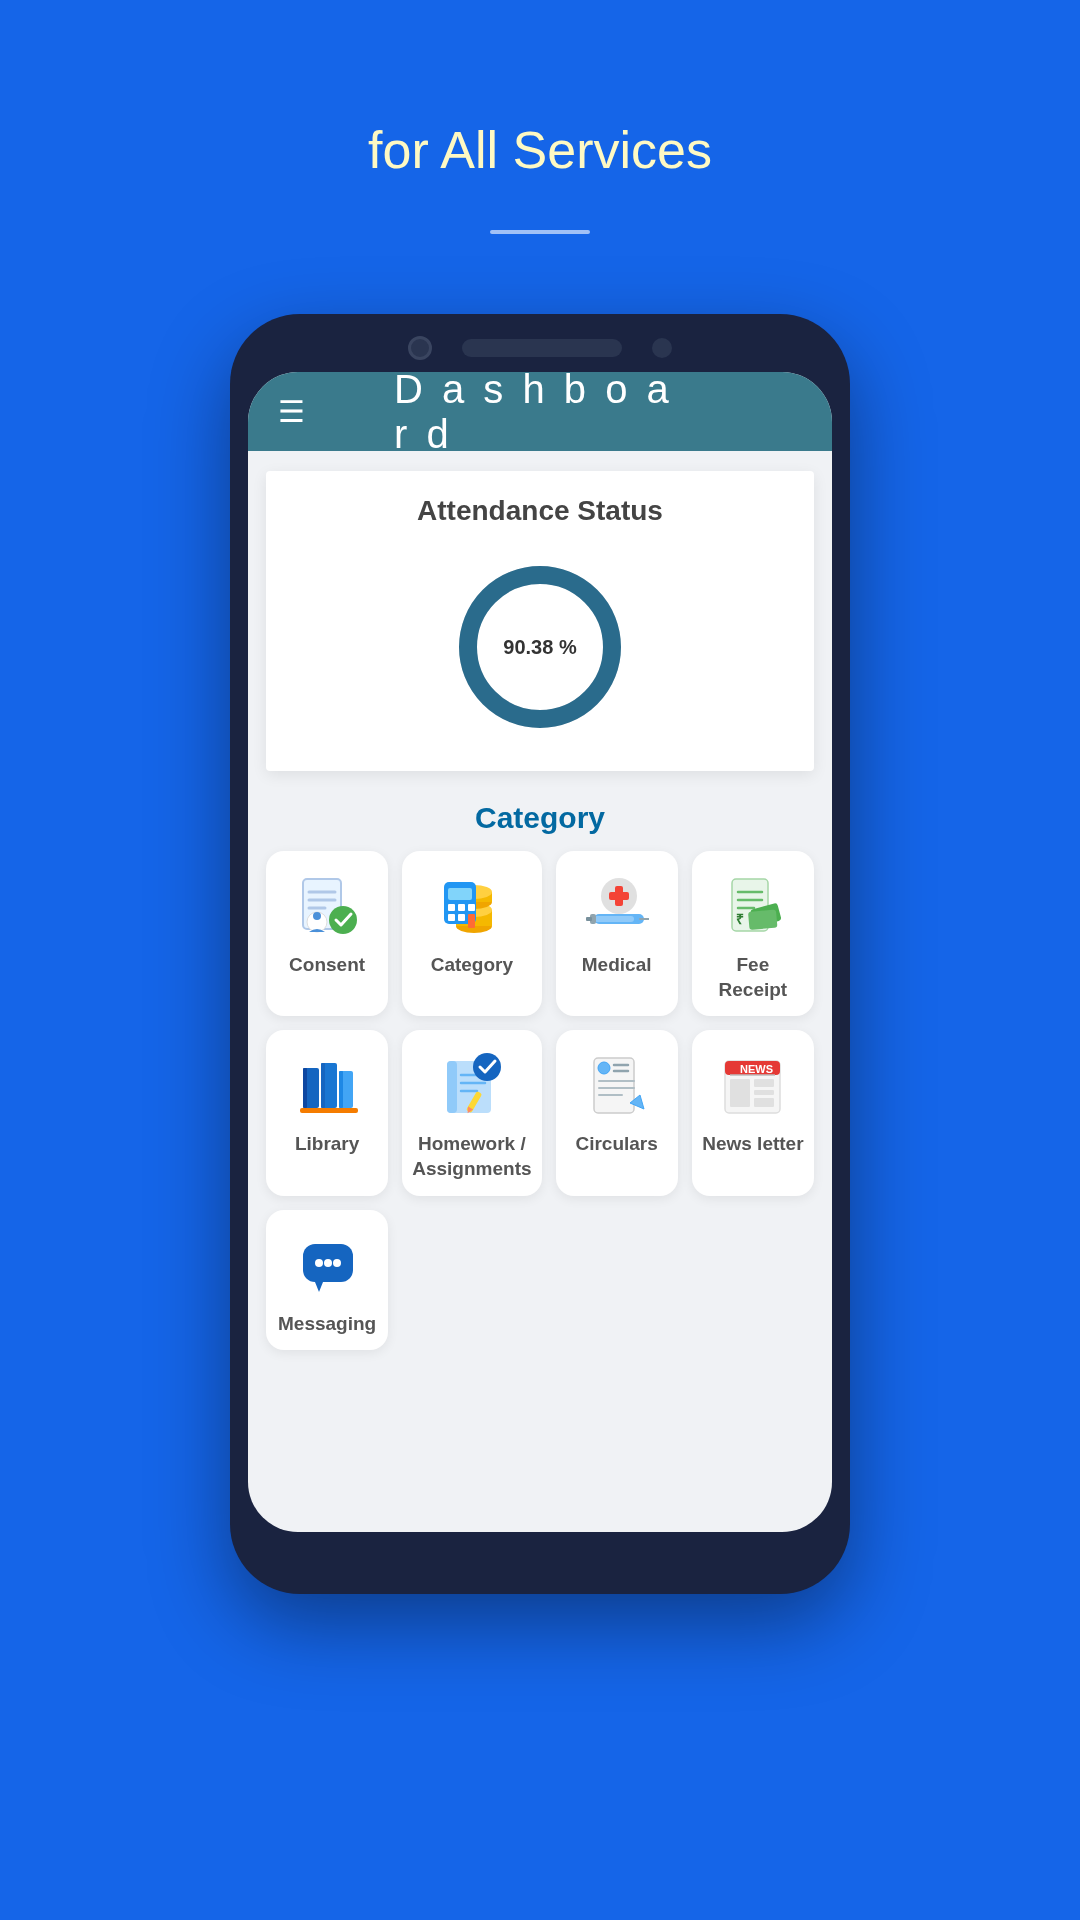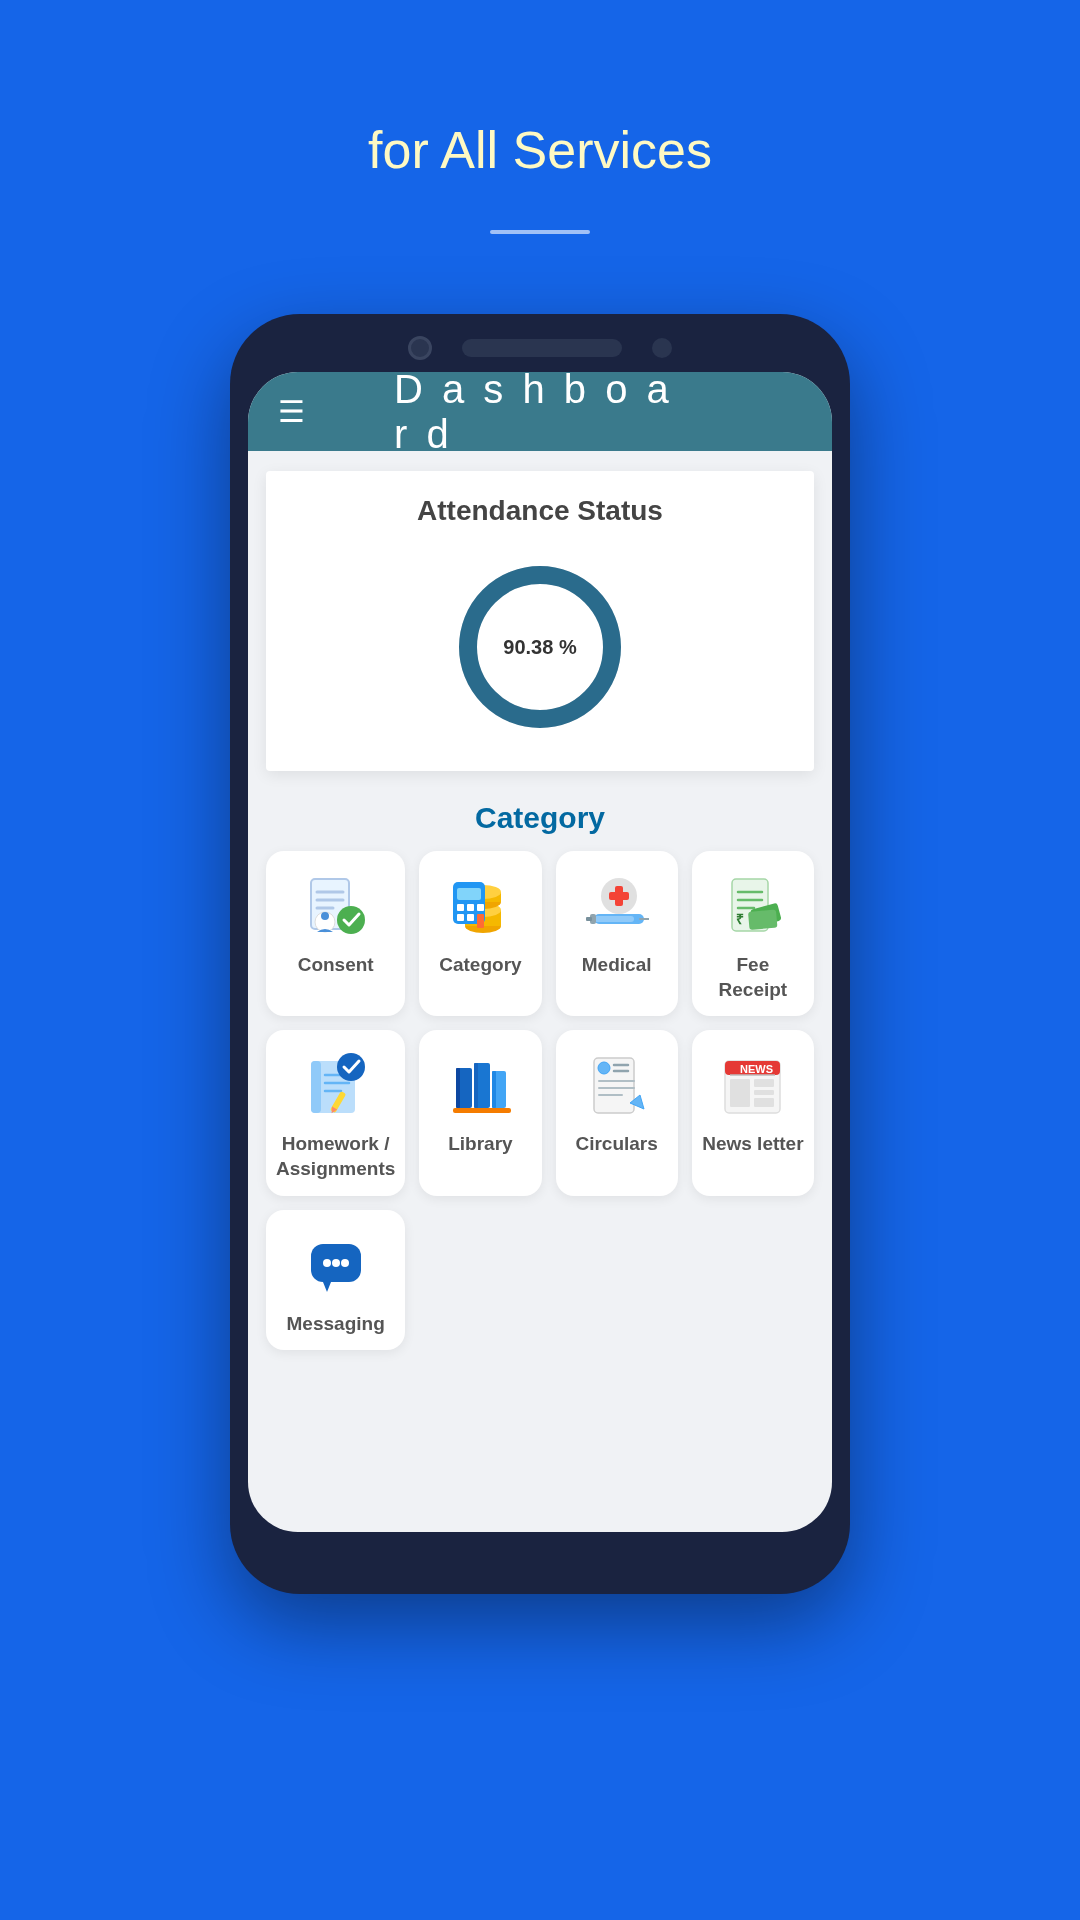--- a/index.html
+++ b/index.html
@@ -357,53 +357,53 @@
                 <rect x="28" y="38" width="28" height="18" rx="3" fill="#66bb6a" transform="rotate(-5 28 38)"></rect>
               </svg>
             </div>
             <span class="category-label">Fee Receipt</span>
           </div>
 
           <div class="category-item">
             <div class="category-icon">
               <svg width="65" height="65" viewBox="0 0 65 65" fill="none" xmlns="http://www.w3.org/2000/svg">
 
+                <rect x="8" y="15" width="16" height="40" rx="2" fill="#1565c0"></rect>
+                <rect x="8" y="15" width="4" height="40" rx="1" fill="#0d47a1"></rect>
+
+                <rect x="26" y="10" width="16" height="45" rx="2" fill="#1976d2"></rect>
+                <rect x="26" y="10" width="4" height="45" rx="1" fill="#1565c0"></rect>
+
+                <rect x="44" y="18" width="14" height="37" rx="2" fill="#42a5f5"></rect>
+                <rect x="44" y="18" width="4" height="37" rx="1" fill="#1e88e5"></rect>
+
+                <rect x="5" y="55" width="58" height="5" rx="2" fill="#f57c00"></rect>
+              </svg>
+            </div>
+            <span class="category-label">Library</span>
+          </div>
+
+          <div class="category-item">
+            <div class="category-icon">
+              <svg width="65" height="65" viewBox="0 0 65 65" fill="none" xmlns="http://www.w3.org/2000/svg">
+
                 <rect x="8" y="8" width="44" height="52" rx="4" fill="#bbdefb"></rect>
                 <rect x="8" y="8" width="10" height="52" rx="4" fill="#90caf9"></rect>
                 <line x1="22" y1="22" x2="46" y2="22" stroke="#64b5f6" stroke-width="2.5" stroke-linecap="round"></line>
                 <line x1="22" y1="30" x2="46" y2="30" stroke="#64b5f6" stroke-width="2.5" stroke-linecap="round"></line>
                 <line x1="22" y1="38" x2="38" y2="38" stroke="#64b5f6" stroke-width="2.5" stroke-linecap="round"></line>
 
                 <circle cx="48" cy="14" r="14" fill="#1565c0"></circle>
                 <path d="M41 14 L46 19 L56 8" stroke="white" stroke-width="3" stroke-linecap="round" stroke-linejoin="round" fill="none"></path>
 
                 <rect x="38" y="38" width="6" height="22" rx="2" fill="#fdd835" transform="rotate(30 38 38)"></rect>
                 <polygon points="38,56 44,56 41,62" fill="#ff8a65" transform="rotate(30 38 38)"></polygon>
               </svg>
             </div>
             <span class="category-label">Homework / Assignments</span>
-          </div>
-
-          <div class="category-item">
-            <div class="category-icon">
-              <svg width="65" height="65" viewBox="0 0 65 65" fill="none" xmlns="http://www.w3.org/2000/svg">
-
-                <rect x="8" y="15" width="16" height="40" rx="2" fill="#1565c0"></rect>
-                <rect x="8" y="15" width="4" height="40" rx="1" fill="#0d47a1"></rect>
-
-                <rect x="26" y="10" width="16" height="45" rx="2" fill="#1976d2"></rect>
-                <rect x="26" y="10" width="4" height="45" rx="1" fill="#1565c0"></rect>
-
-                <rect x="44" y="18" width="14" height="37" rx="2" fill="#42a5f5"></rect>
-                <rect x="44" y="18" width="4" height="37" rx="1" fill="#1e88e5"></rect>
-
-                <rect x="5" y="55" width="58" height="5" rx="2" fill="#f57c00"></rect>
-              </svg>
-            </div>
-            <span class="category-label">Library</span>
           </div>
 
           <div class="category-item">
             <div class="category-icon">
               <svg width="65" height="65" viewBox="0 0 65 65" fill="none" xmlns="http://www.w3.org/2000/svg">
                 <rect x="10" y="5" width="40" height="55" rx="4" fill="#f5f5f5" stroke="#ccc" stroke-width="1.5"></rect>
                 <circle cx="20" cy="15" r="6" fill="#64b5f6" stroke="#42a5f5" stroke-width="1"></circle>
                 <line x1="30" y1="12" x2="44" y2="12" stroke="#90a4ae" stroke-width="2.5" stroke-linecap="round"></line>
                 <line x1="30" y1="18" x2="44" y2="18" stroke="#90a4ae" stroke-width="2.5" stroke-linecap="round"></line>
                 <line x1="15" y1="28" x2="50" y2="28" stroke="#b0bec5" stroke-width="2" stroke-linecap="round"></line>

